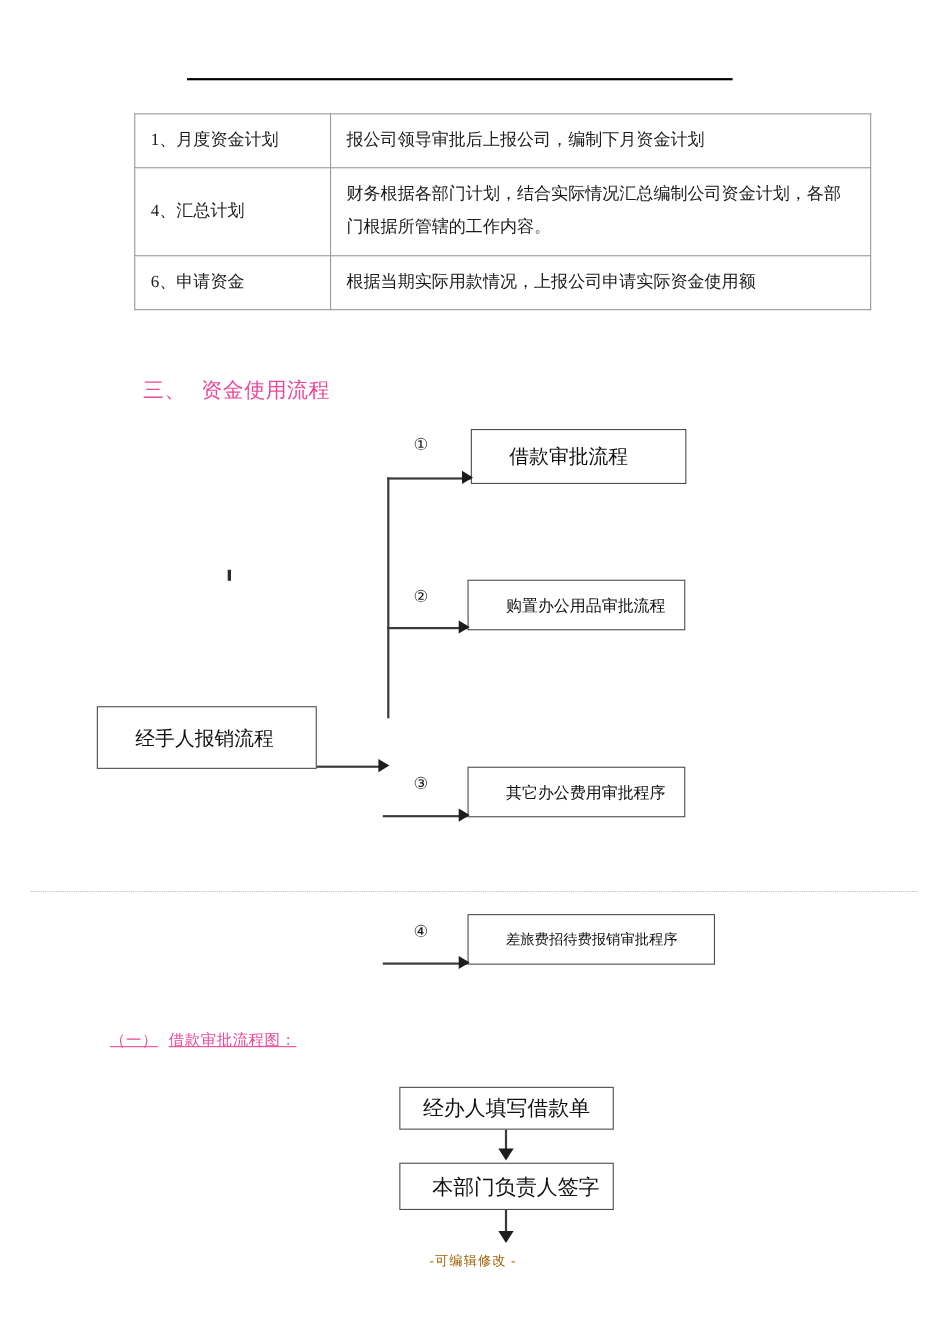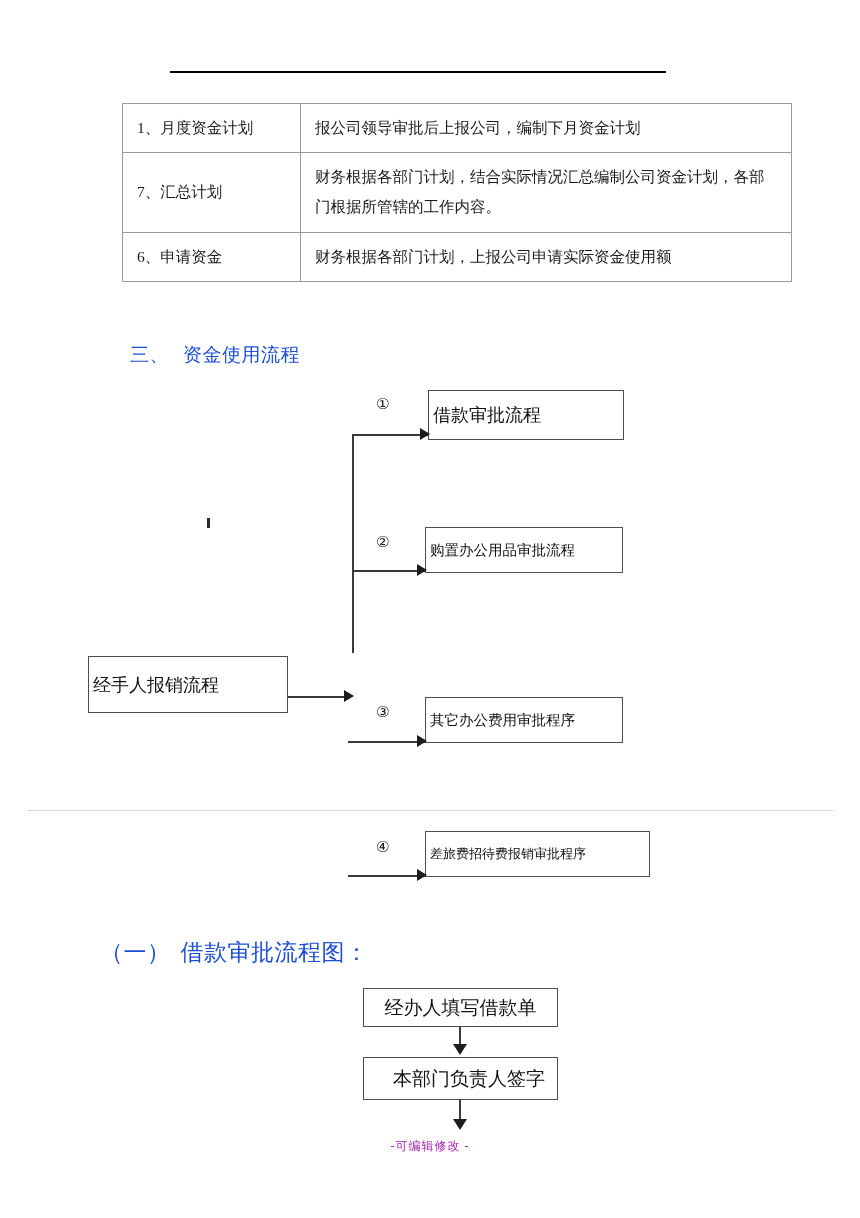--- a/index.html
+++ b/index.html
@@ -57,45 +57,45 @@
     color: #1a1a1a;
   }
   .proc-table td.c-label { width: 151px; margin-left: 32px; }
   .proc-table td.c-desc  { width: 464px; }
 
   
   .heading {
     position: absolute;
     font-size: 19px;
     letter-spacing: 0.5px;
-    color: #1d4ed8;
+    color: #ec4899;
     white-space: nowrap;
   }
   .heading .num { margin-right: 14px; }
 
   .heading-3 { left: 130px; top: 342px; }
-  .heading-1 { left: 100px; top: 937px; font-size: 23px; }
+  .heading-1 { left: 100px; top: 937px; font-size: 14px; text-decoration: underline; }
   .heading-1 .num { margin-right: 10px; }
 
   
   .fbox {
     position: absolute;
     box-sizing: border-box;
     border: 1px solid #4d4d4d;
     background: #ffffff;
     display: flex;
     align-items: center;
     color: #111111;
     white-space: nowrap;
   }
-  .fbox.pad-l { padding-left: 4px; }
+  .fbox.pad-l { padding-left: 34px; }
   .fbox.center { justify-content: center; font-family: Liberation Serif, serif; }
 
   
-  .box-source   { left: 88px;  top: 656px; width: 200px; height: 57px;  font-size: 18px; }
+  .box-source   { left: 88px;  top: 642px; width: 200px; height: 57px;  font-size: 18px; }
   .box-1 { left: 428px; top: 390px; width: 196px; height: 50px; font-size: 18px; }
   .box-2 { left: 425px; top: 527px; width: 198px; height: 46px; font-size: 14.5px; }
   .box-3 { left: 425px; top: 697px; width: 198px; height: 46px; font-size: 14.5px; }
   .box-4 { left: 425px; top: 831px; width: 225px; height: 46px; font-size: 13px; }
 
   
   .box-b1 { left: 363px; top: 988px;  width: 195px; height: 39px; font-size: 19px; }
   .box-b2 { left: 363px; top: 1057px; width: 195px; height: 43px; font-size: 19px; padding-left: 17px; }
 
   
@@ -167,44 +167,44 @@
   }
 
   
   .footer {
     position: absolute;
     left: 0;
     top: 1138px;
     width: 860px;
     text-align: center;
     font-size: 12px;
-    color: #a21caf;
+    color: #a16207;
     letter-spacing: 1px;
   }
 </style>
 </head>
 <body>
 
 <div id="page">
 
   <div class="top-rule"></div>
 
   <table class="proc-table">
     <tbody>
       <tr>
         <td class="c-label">1、月度资金计划</td>
         <td class="c-desc">报公司领导审批后上报公司，编制下月资金计划</td>
       </tr>
       <tr>
-        <td class="c-label">7、汇总计划</td>
+        <td class="c-label">4、汇总计划</td>
         <td class="c-desc">财务根据各部门计划，结合实际情况汇总编制公司资金计划，各部门根据所管辖的工作内容。</td>
       </tr>
       <tr>
         <td class="c-label">6、申请资金</td>
-        <td class="c-desc">财务根据各部门计划，上报公司申请实际资金使用额</td>
+        <td class="c-desc">根据当期实际用款情况，上报公司申请实际资金使用额</td>
       </tr>
     </tbody>
   </table>
 
   <div class="heading heading-3">
     <span class="num">三、</span><span>资金使用流程</span>
   </div>
 
   <div class="fbox box-source pad-l">经手人报销流程</div>
 

